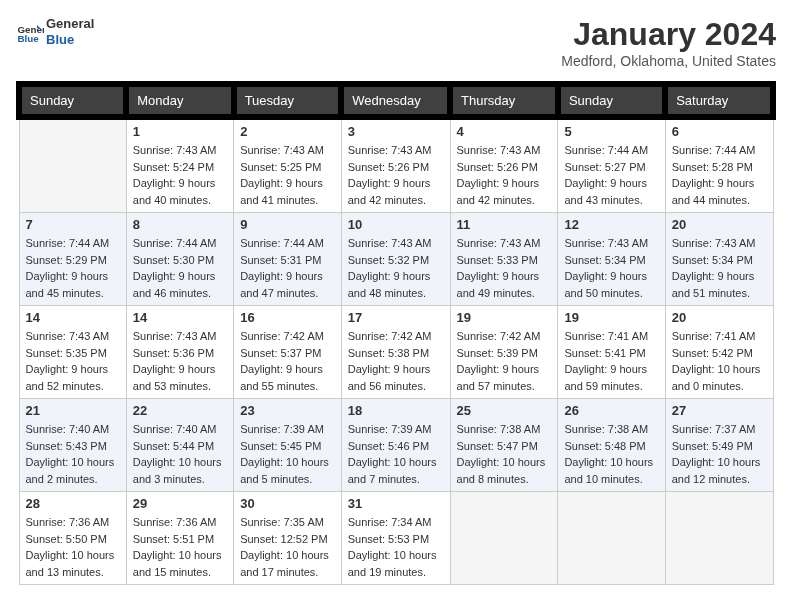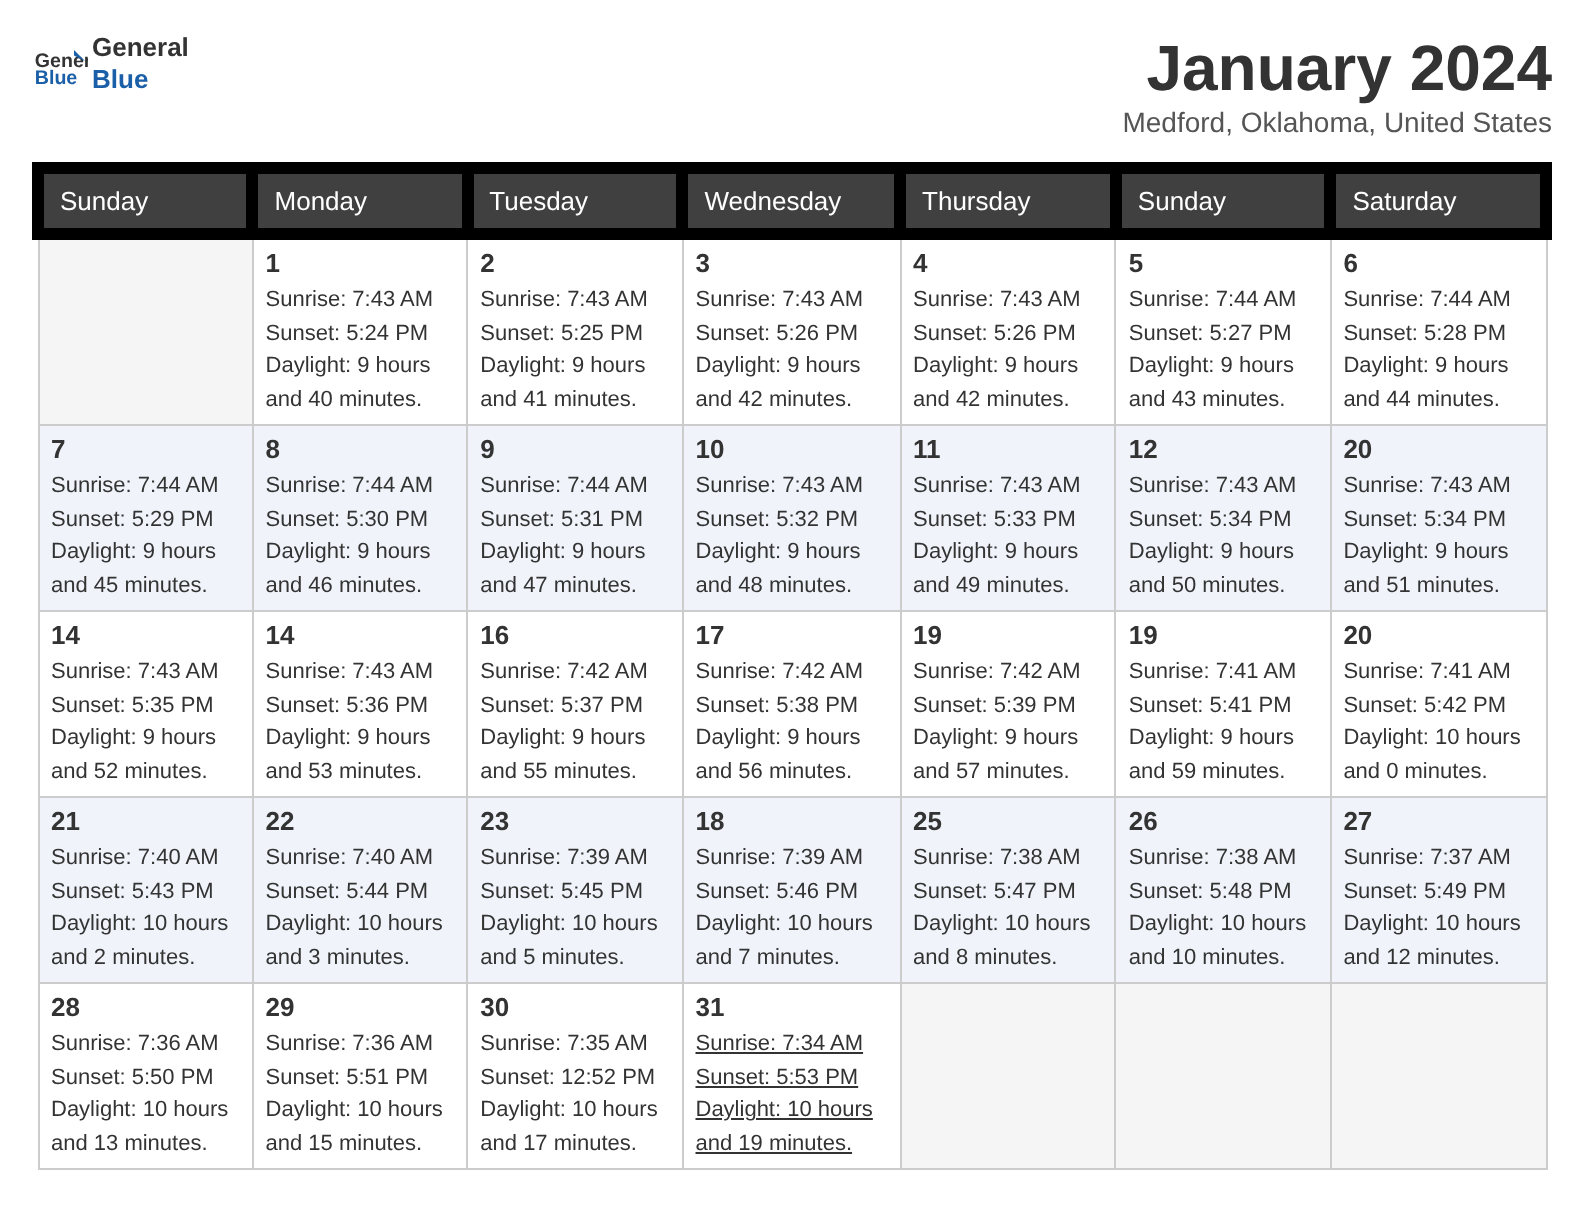--- a/index.html
+++ b/index.html
@@ -307,21 +307,21 @@
 Daylight: 10 hours and 15 minutes.</div>
         </td>
         <td>
           <div class="day-num">30</div>
           <div class="day-info" style="white-space: pre-line;">Sunrise: 7:35 AM
 Sunset: 12:52 PM
 Daylight: 10 hours and 17 minutes.</div>
         </td>
         <td>
           <div class="day-num">31</div>
-          <div class="day-info" style="white-space: pre-line; text-decoration: underline;">Sunrise: 7:34 AM
+          <div class="day-info" style="white-space: pre-line;">Sunrise: 7:34 AM
 Sunset: 5:53 PM
 Daylight: 10 hours and 19 minutes.</div>
         </td>
         <td class="empty"></td>
         <td class="empty"></td>
         <td class="empty"></td>
       </tr>
     </tbody>
 </table>
 

